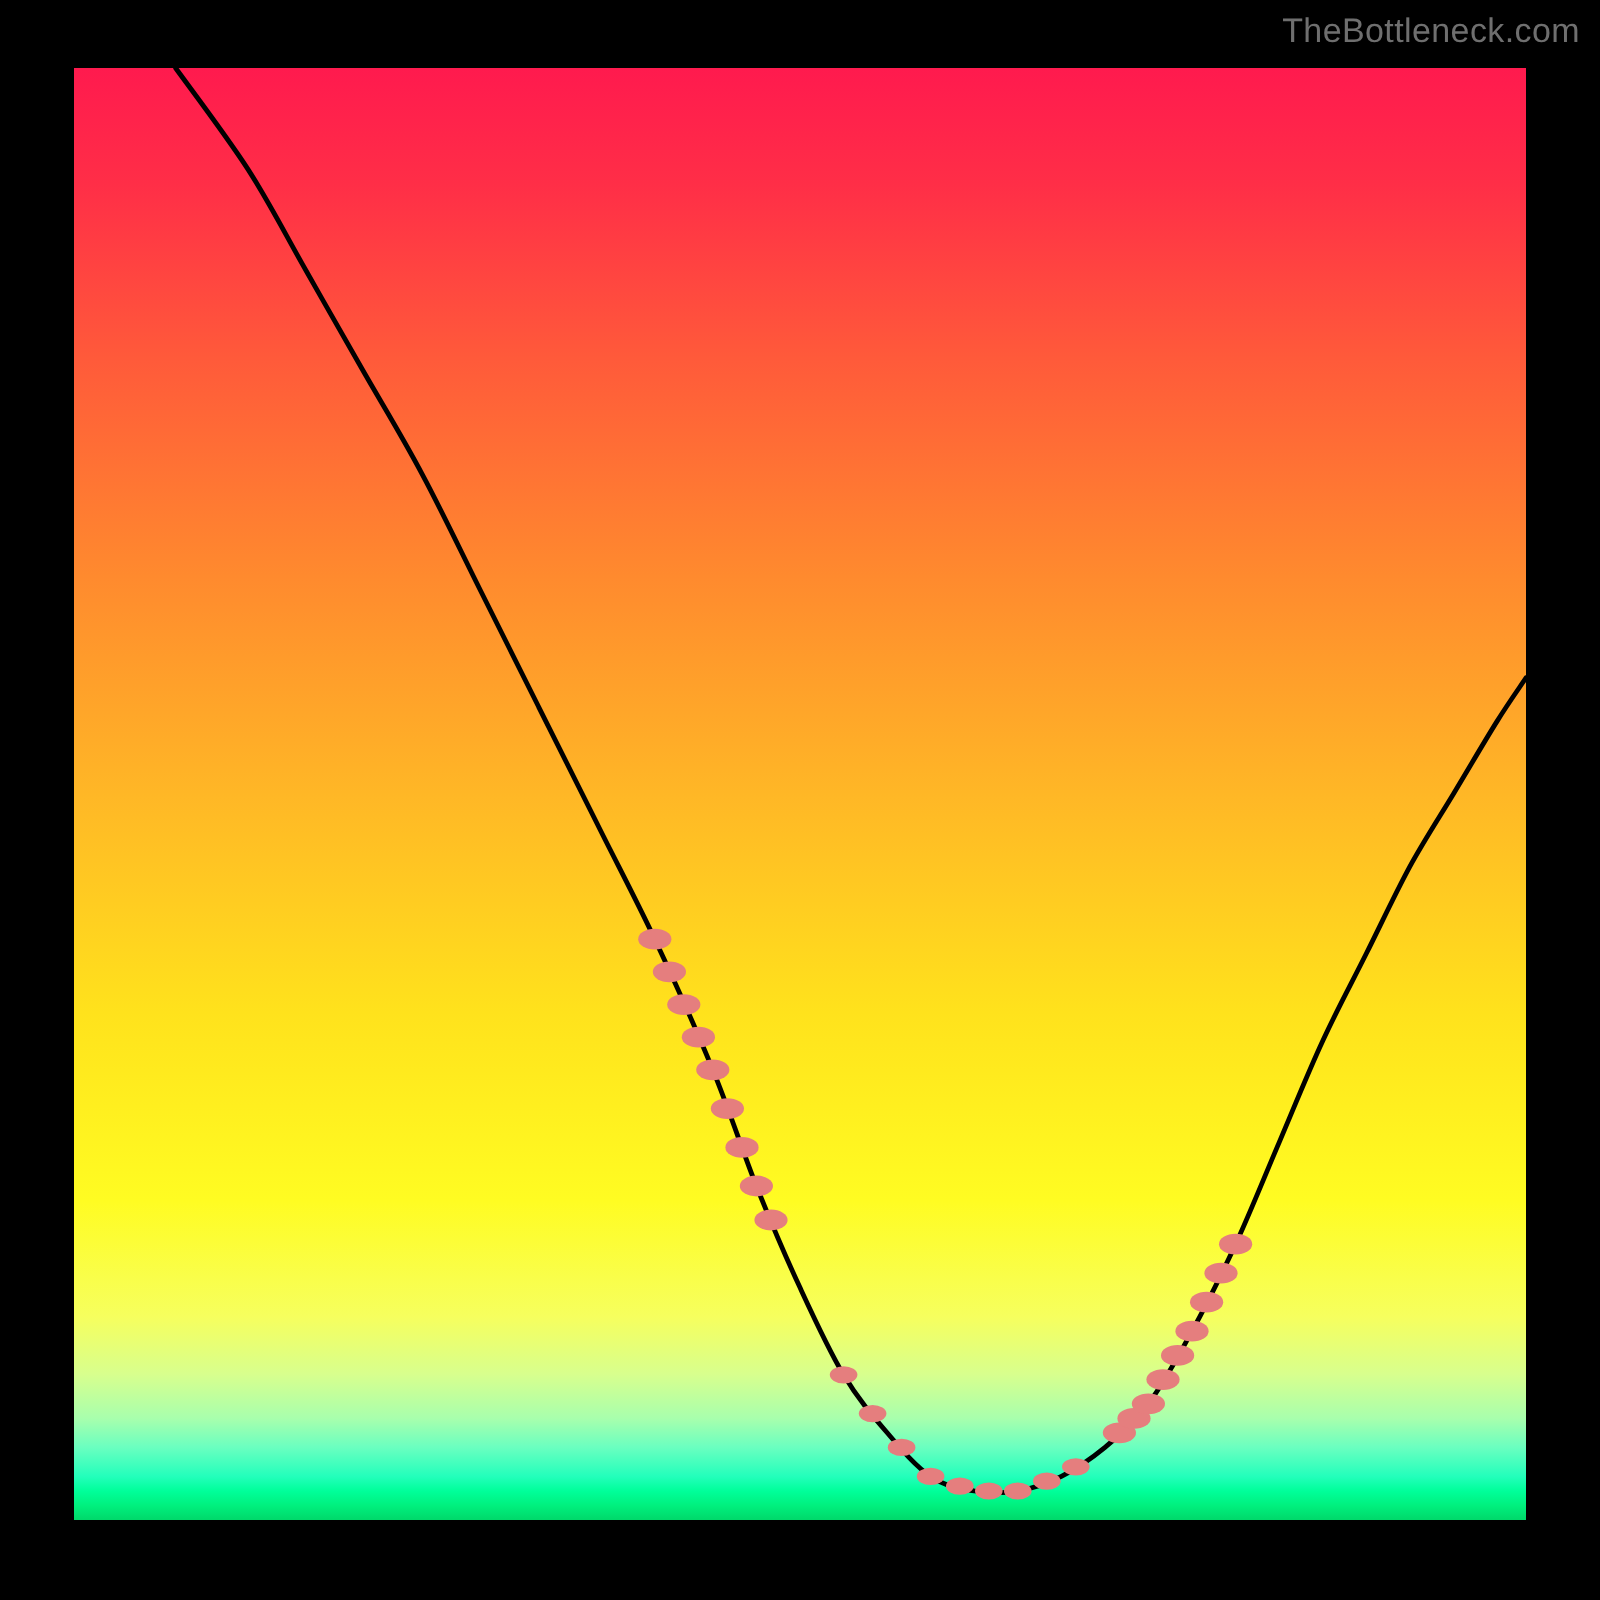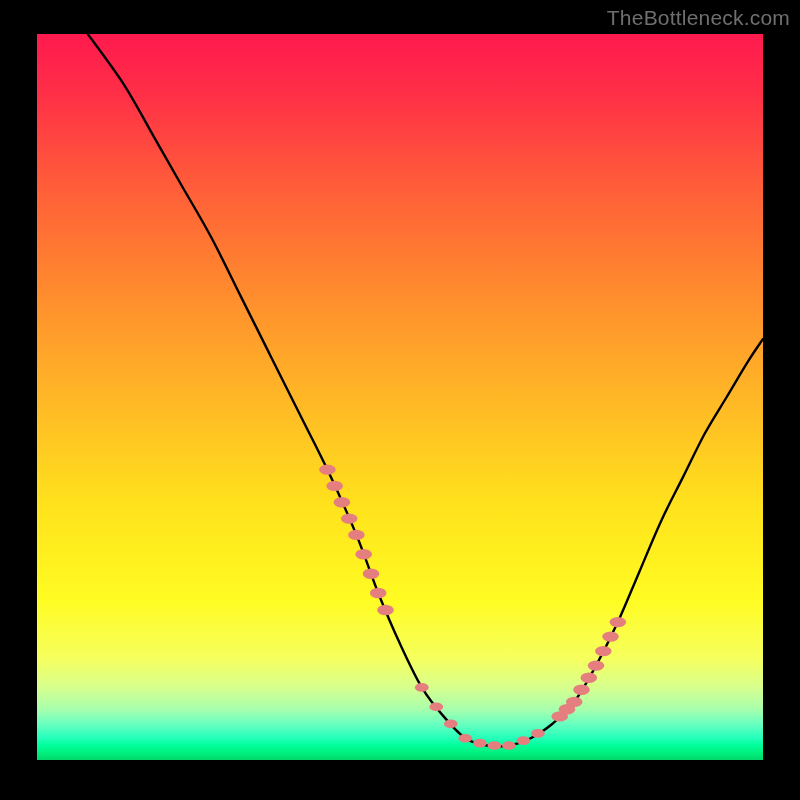--- a/index.html
+++ b/index.html
@@ -32,21 +32,21 @@
       #00ff9a 98%,
       #00f07e 99%,
       #00d86a 100%
     );
   }
   .watermark {
     position: absolute;
     top: 6px;
     right: 10px;
     font-family: Arial, Helvetica, sans-serif;
-    font-size: 21px;
+    font-size: 17px;
     color: #6f6f6f;
     letter-spacing: 0.2px;
     user-select: none;
   }
   svg.curve {
     position: absolute;
     left: 0;
     top: 0;
     width: 726px;
     height: 726px;

